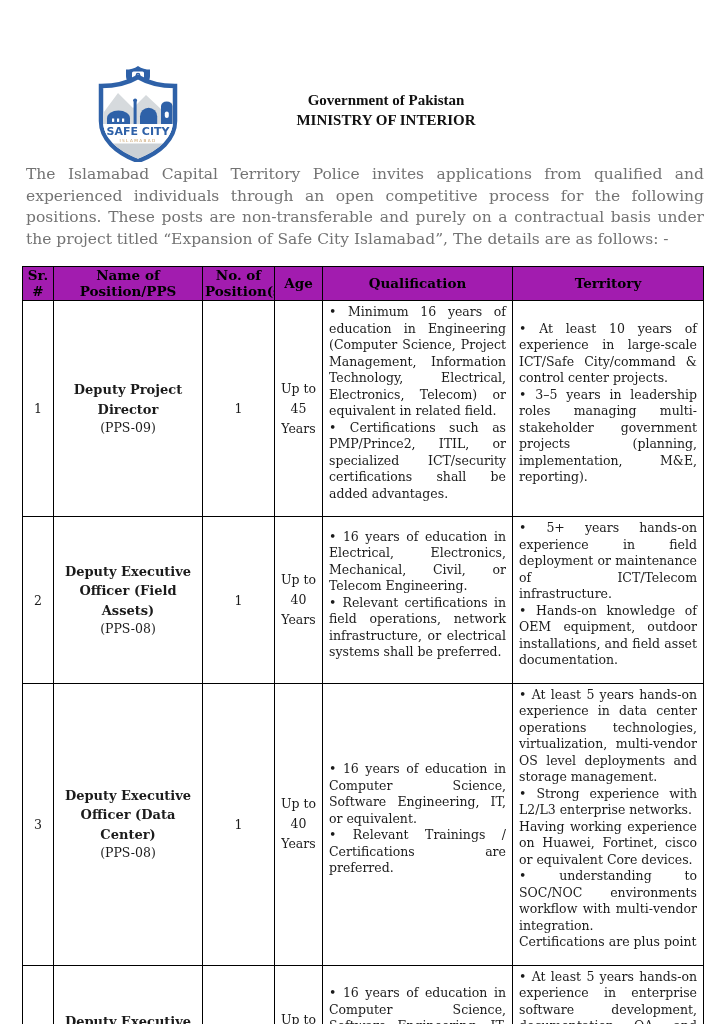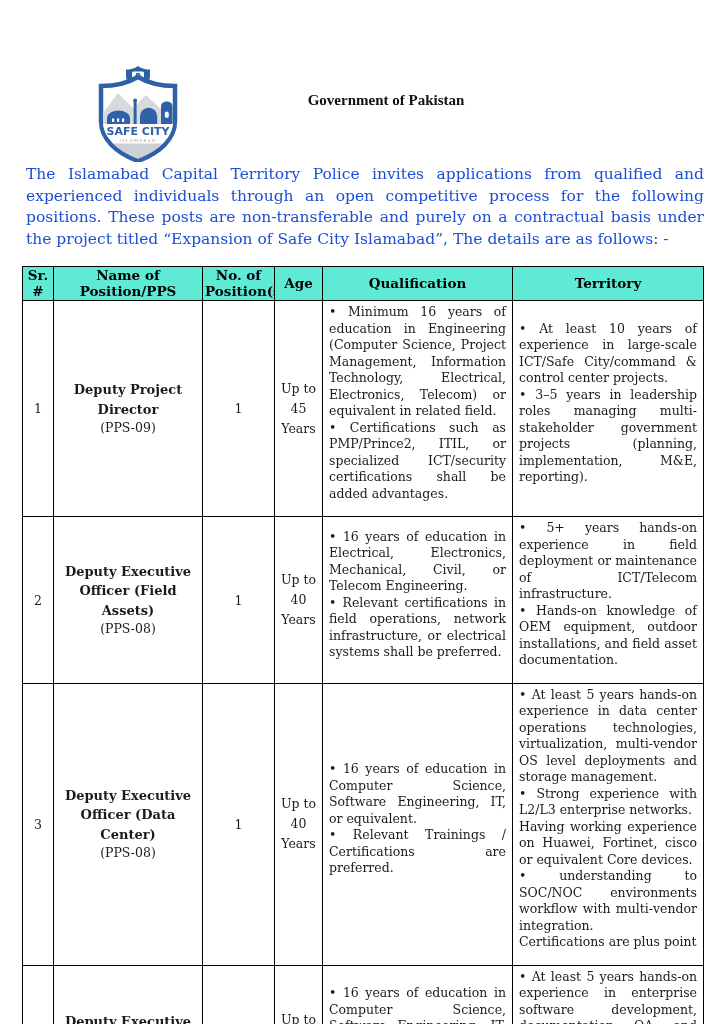--- a/index.html
+++ b/index.html
@@ -15,37 +15,37 @@
   .logo-wrap{position:absolute;left:88px;top:66px;width:100px;height:96px;}
   .title-block{
     position:absolute;top:90px;left:0;right:0;
     padding-left:48px;text-align:center;
     font-weight:bold;font-size:15px;line-height:20px;color:#111;font-family:Liberation Serif, serif;
   }
   
   .intro{
     margin:6px 20px 0 26px;
     font-size:15.5px;line-height:21.6px;
-    text-align:justify;color:#1d4ed8;
+    text-align:justify;color:#737373;
   }
   
   table.jobs{
     margin:16px 0 0 22px;
     border-collapse:collapse;
     table-layout:fixed;width:681px;
     border:1.5px solid #000;
   }
   table.jobs th, table.jobs td{
     border:1.2px solid #000;
     font-size:12.5px;
     vertical-align:middle;
     overflow:hidden;
   }
   table.jobs th{
-    background:#5eead4;
+    background:#a21caf;
     font-size:13.5px;font-weight:bold;line-height:1.15;
     text-align:center;white-space:pre-line;
     height:30px;padding:1px 2px;color:#000;
   }
   td.c-sr, td.c-count, td.c-age, td.c-name{text-align:center;padding:2px;}
   td.c-name .pos-name{font-weight:bold;font-size:13px;line-height:1.5;}
   td.c-name .pos-pps{font-size:12.5px;line-height:1.5;}
   td.c-age{line-height:1.6;text-align:center;}
   td.c-qual, td.c-exp{
     vertical-align:top;text-align:justify;
@@ -89,20 +89,21 @@
         <rect x="13" y="58" width="74" height="13.5" fill="#ffffff"></rect>
         <text x="50" y="68.6" font-size="11" font-weight="bold" fill="#2e61a8" text-anchor="middle" font-family="DejaVu Sans, sans-serif">SAFE CITY</text>
         <text x="50" y="76" font-size="4.2" fill="#c49a62" text-anchor="middle" letter-spacing="1.4" font-family="DejaVu Sans, sans-serif">ISLAMABAD</text>
 
         <rect x="13" y="77.5" width="74" height="18" fill="#ccd1d5"></rect>
       </g>
     </svg>
   </div>
   <div class="title-block">
     <div>Government of Pakistan</div>
+    <div>MINISTRY OF INTERIOR</div>
   </div>
 </div>
 
 <p class="intro">The Islamabad Capital Territory Police invites applications from qualified and experienced individuals through an open competitive process for the following positions. These posts are non-transferable and purely on a contractual basis under the project titled “Expansion of Safe City Islamabad”, The details are as follows: -</p>
 
 <table class="jobs">
   <colgroup>
     <col style="width:31px">
       <col style="width:149px">
       <col style="width:72px">

